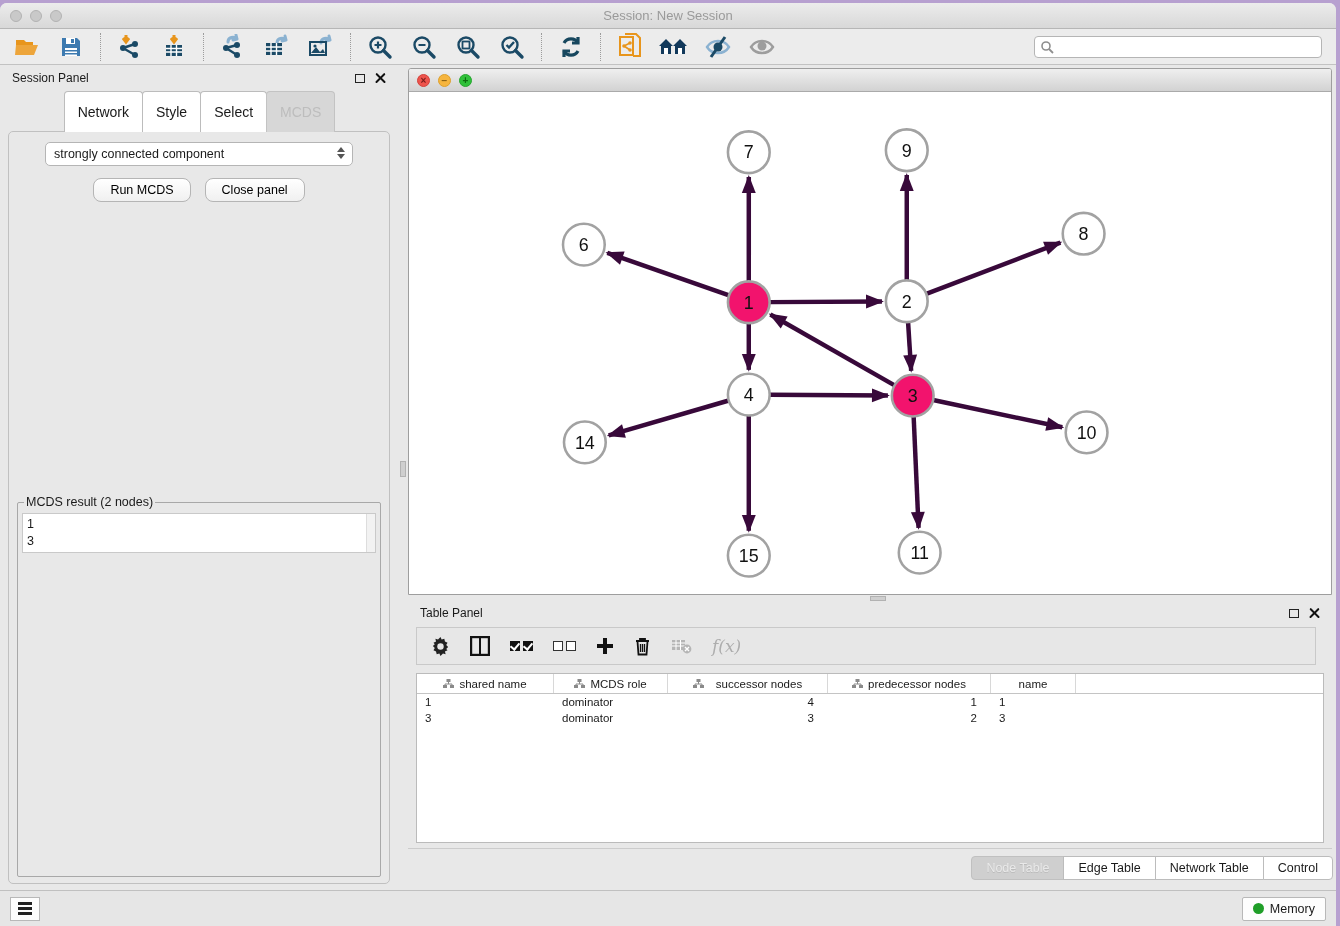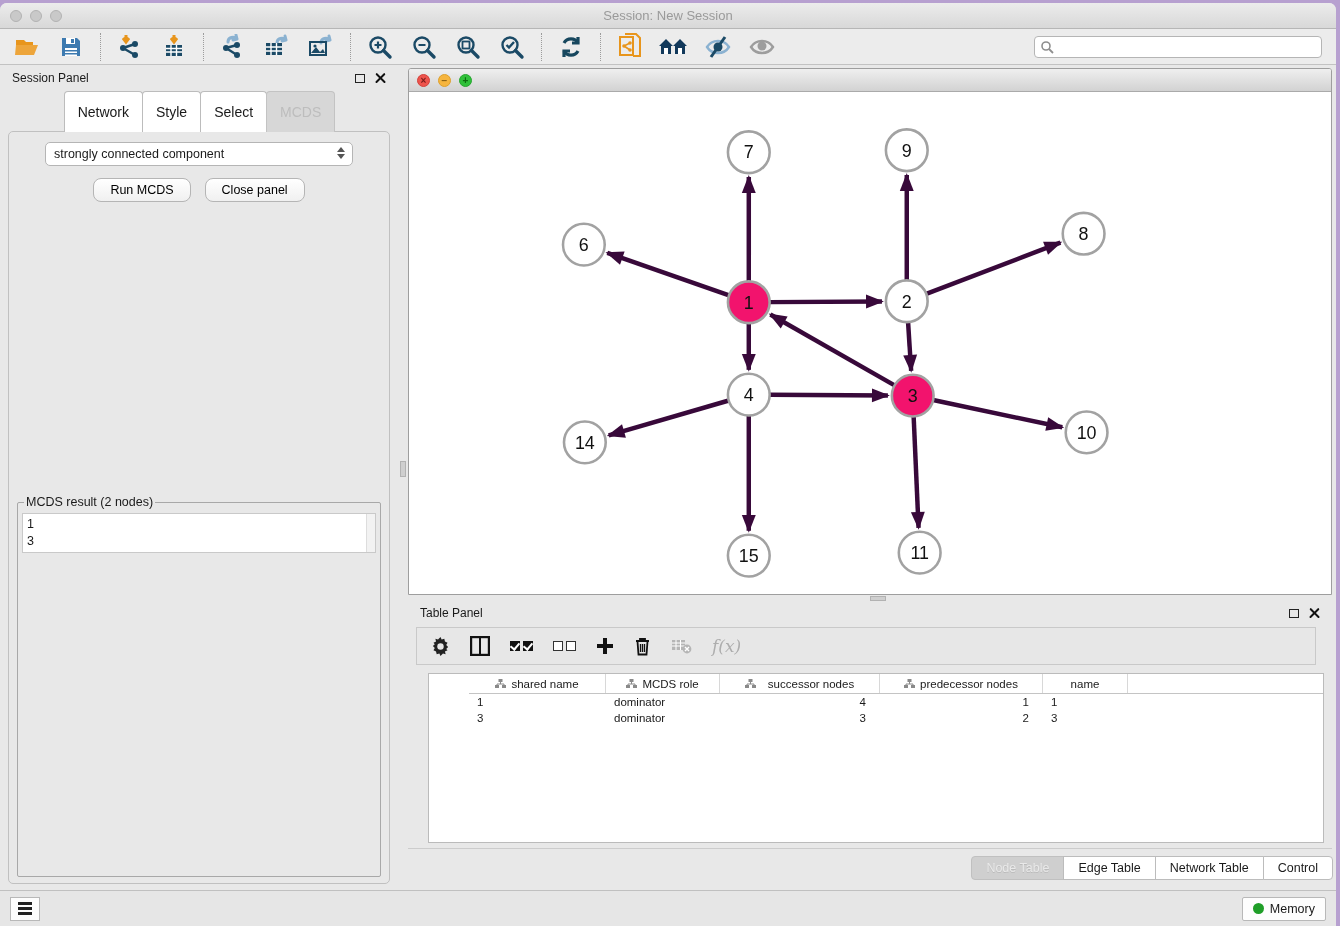--- a/index.html
+++ b/index.html
@@ -84,21 +84,21 @@
   .tp-toolbar { margin:2px 16px 0 8px; height:38px; background:#e7e7e7; border:1px solid #c9c9c9;
     display:flex; align-items:center; gap:20px; padding:0 14px; flex:none; }
   .tp-icon { display:flex; align-items:center; justify-content:center; }
   .fx-label { font-family:"DejaVu Serif", serif; font-style:italic; font-size:17px; color:#adadad; }
   .cb { width:10px; height:10px; display:inline-block; }
   .cb.checked { background:#111; position:relative; }
   .cb.checked::after { content:""; position:absolute; left:2px; top:0px; width:4px; height:7px;
     border:solid #fff; border-width:0 2px 2px 0; transform:rotate(40deg); }
   .cb.empty { border:1.5px solid #333; background:#fff; }
   .cb + .cb { margin-left:3px; }
-  .data-table { margin:8px 8px 0 20px; background:#fff; border:1px solid #bbb; height:170px; overflow:hidden; flex:none;padding-left:40px; }
+  .data-table { margin:8px 8px 0 8px; background:#fff; border:1px solid #bbb; height:170px; overflow:hidden; flex:none; }
   .thead { display:flex; height:20px; border-bottom:1px solid #c4c4c4; font-size:11.5px; align-items:center; }
   .th { display:flex; align-items:center; justify-content:center; gap:5px; border-right:1px solid #d8d8d8; height:100%; }
   .th:nth-child(5) { }
   .trow { display:flex; height:16px; font-size:11.5px; align-items:center; }
   .td { padding:0 8px; overflow:hidden; white-space:nowrap; }
   .c0{ width:137px; } .c1{ width:114px; } .c2{ width:160px;gap:12px; } .c3{ width:163px; } .c4{ width:85px; }
   .td.num { text-align:right; padding-right:14px; }
   .tp-bottom { flex:1; display:flex; flex-direction:column; justify-content:flex-end; }
   .tp-tabline { border-top:1px solid #cccccc; padding:7px 0 10px 0; display:flex; justify-content:flex-end; }
   .bt-tab { font-size:12.5px; padding:4px 14px; background:#fff; border:1px solid #bcbcbc; margin-right:-1px; }

